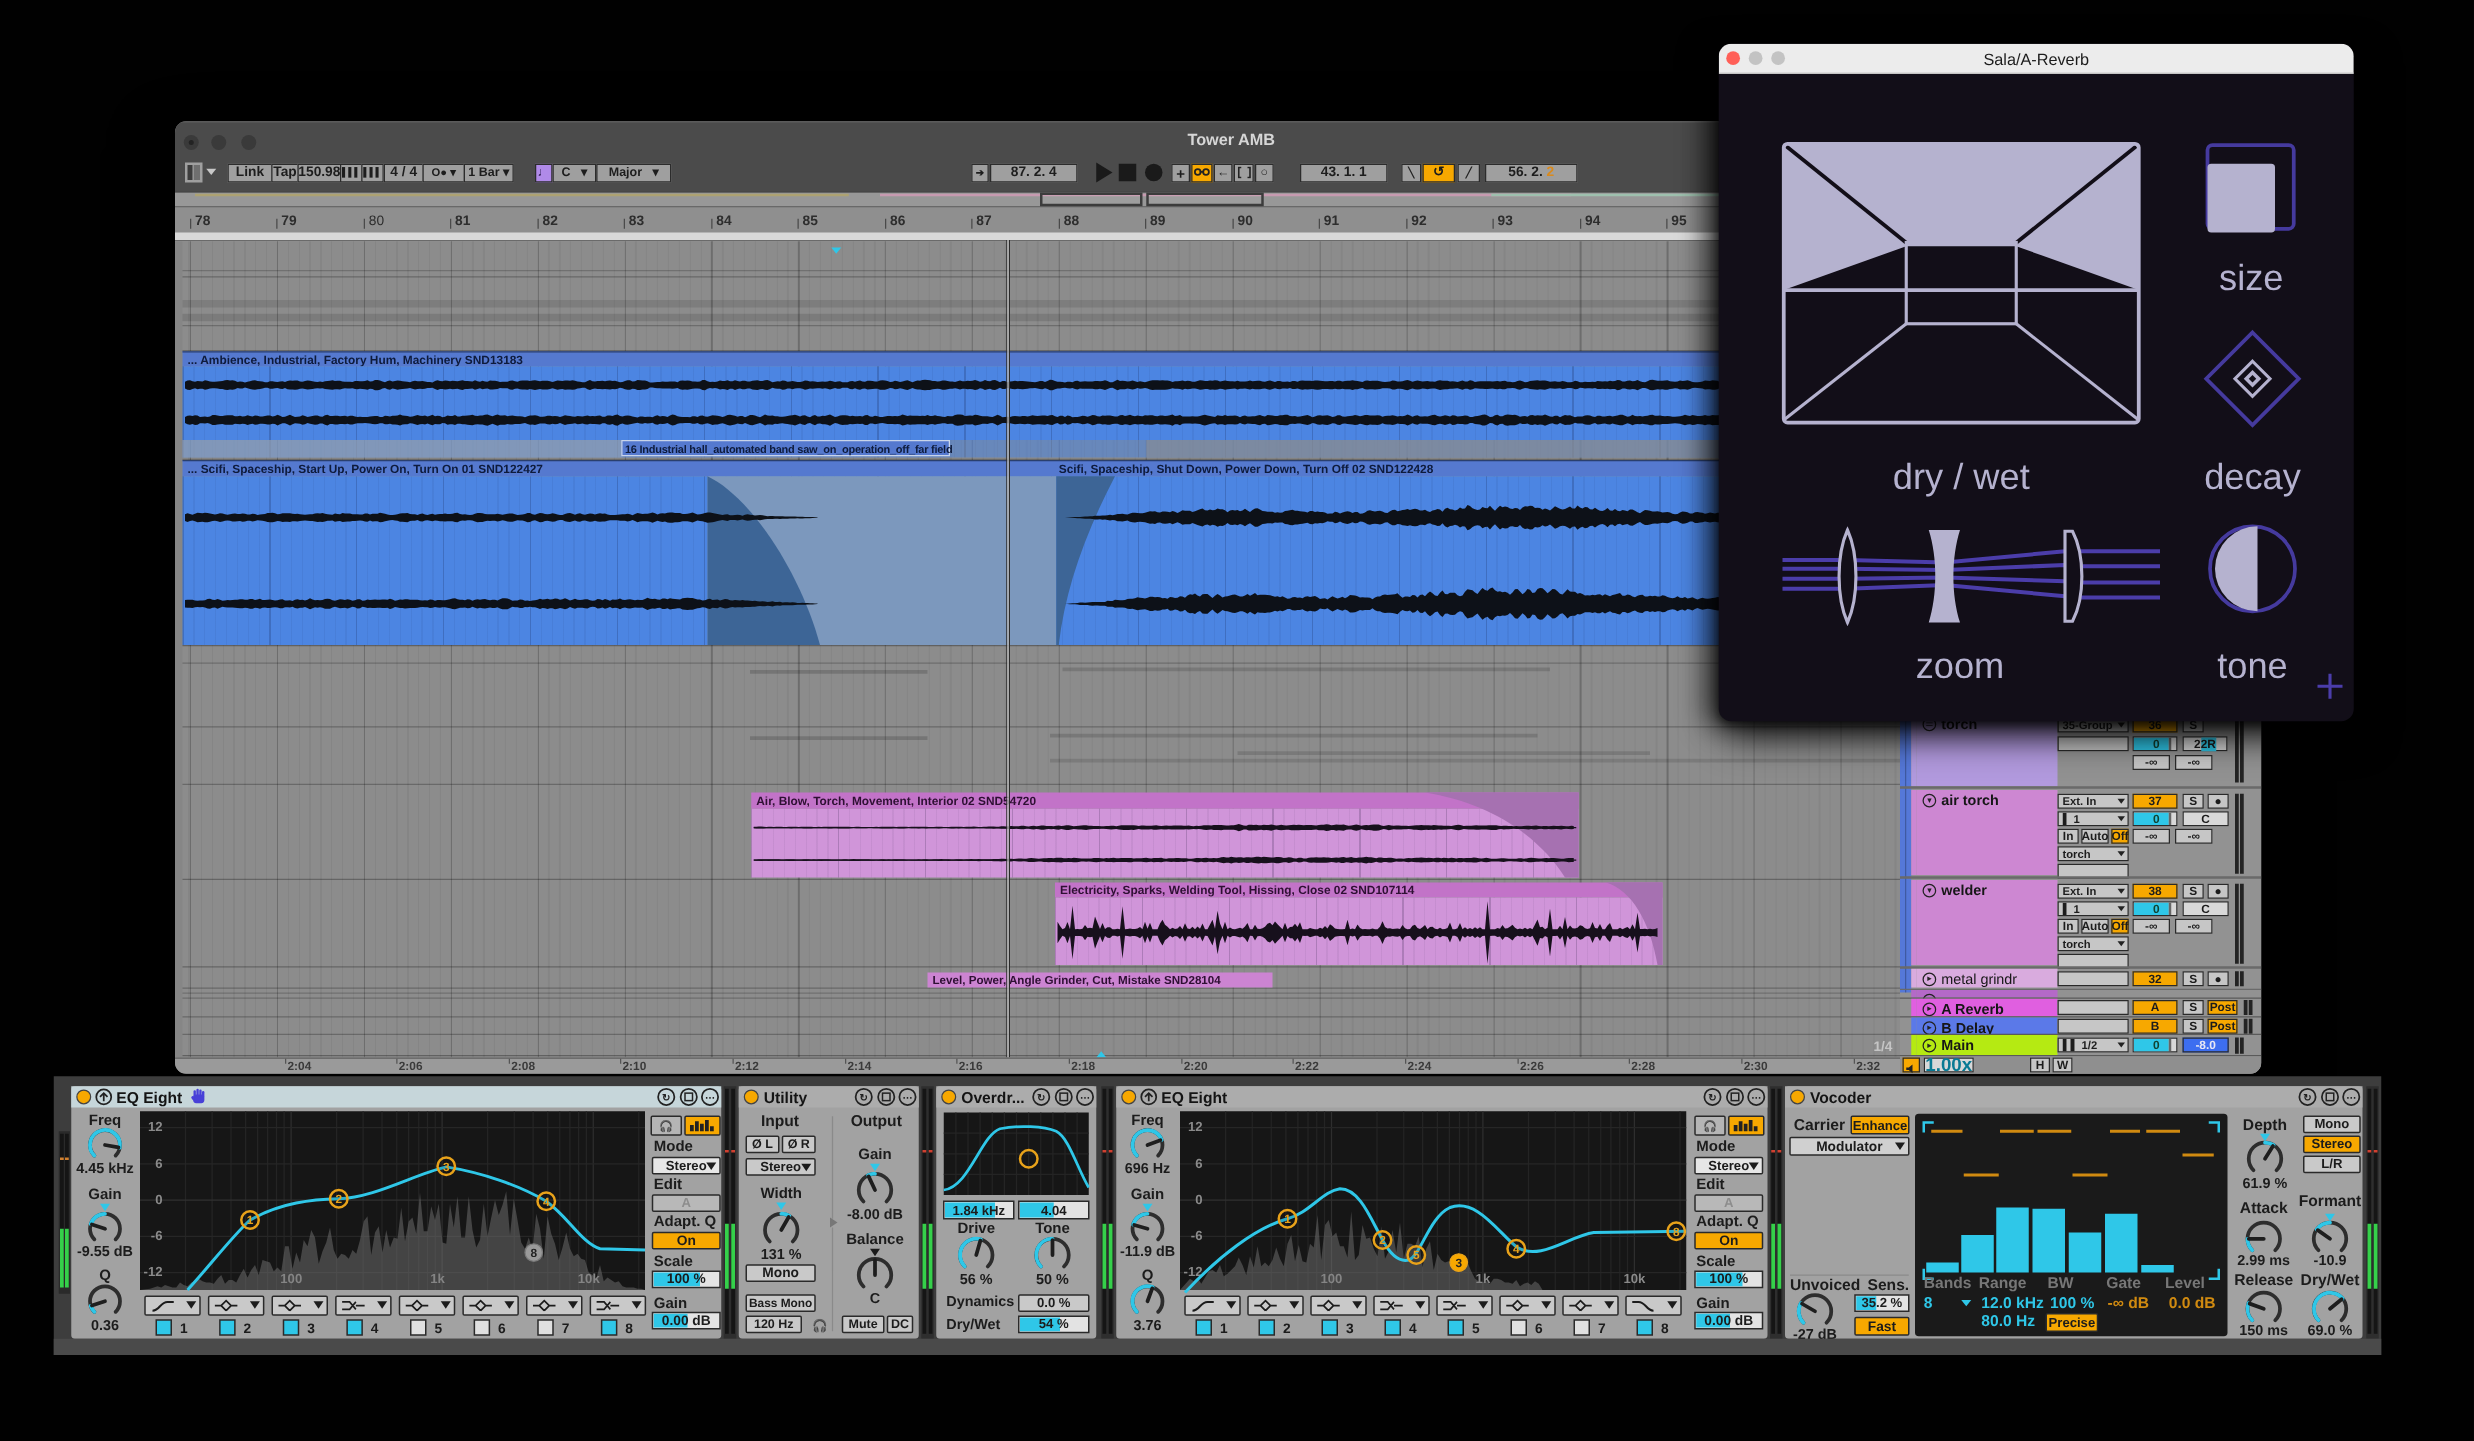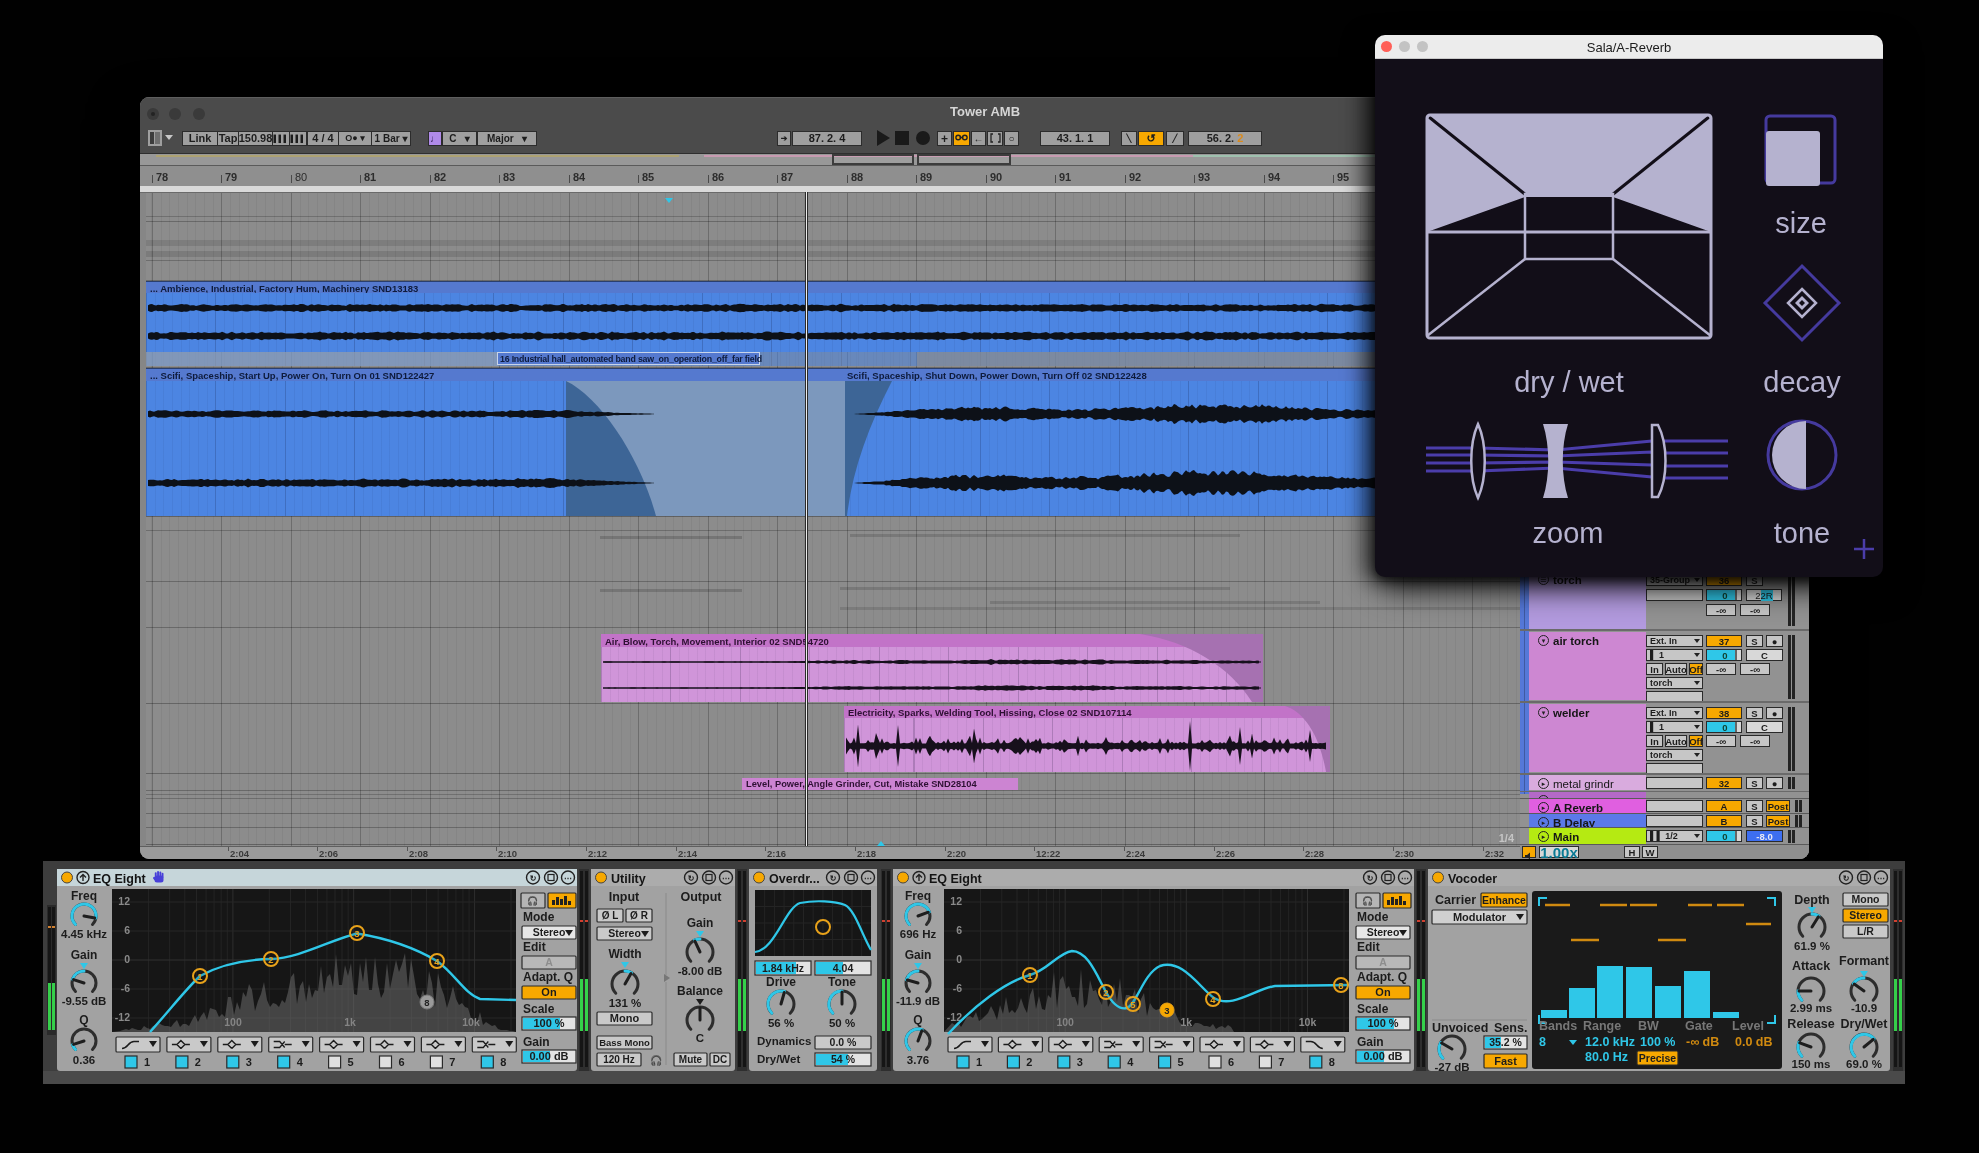--- a/index.html
+++ b/index.html
@@ -220,21 +220,21 @@
       <div style="position:absolute;left:448px;top:752px;font-size:9.5px;color:#3a3a3a;font-weight:700;white-space:nowrap;line-height:1;">2:12</div>
       <div style="position:absolute;left:536px;top:750px;width:1px;height:4px;background:#555;"></div>
       <div style="position:absolute;left:538px;top:752px;font-size:9.5px;color:#3a3a3a;font-weight:700;white-space:nowrap;line-height:1;">2:14</div>
       <div style="position:absolute;left:625px;top:750px;width:1px;height:4px;background:#555;"></div>
       <div style="position:absolute;left:627px;top:752px;font-size:9.5px;color:#3a3a3a;font-weight:700;white-space:nowrap;line-height:1;">2:16</div>
       <div style="position:absolute;left:715px;top:750px;width:1px;height:4px;background:#555;"></div>
       <div style="position:absolute;left:717px;top:752px;font-size:9.5px;color:#3a3a3a;font-weight:700;white-space:nowrap;line-height:1;">2:18</div>
       <div style="position:absolute;left:805px;top:750px;width:1px;height:4px;background:#555;"></div>
       <div style="position:absolute;left:807px;top:752px;font-size:9.5px;color:#3a3a3a;font-weight:700;white-space:nowrap;line-height:1;">2:20</div>
       <div style="position:absolute;left:894px;top:750px;width:1px;height:4px;background:#555;"></div>
-      <div style="position:absolute;left:896px;top:752px;font-size:9.5px;color:#3a3a3a;font-weight:700;white-space:nowrap;line-height:1;">12:22</div>
+      <div style="position:absolute;left:896px;top:752px;font-size:9.5px;color:#3a3a3a;font-weight:700;white-space:nowrap;line-height:1;">2:22</div>
       <div style="position:absolute;left:984px;top:750px;width:1px;height:4px;background:#555;"></div>
       <div style="position:absolute;left:986px;top:752px;font-size:9.5px;color:#3a3a3a;font-weight:700;white-space:nowrap;line-height:1;">2:24</div>
       <div style="position:absolute;left:1074px;top:750px;width:1px;height:4px;background:#555;"></div>
       <div style="position:absolute;left:1076px;top:752px;font-size:9.5px;color:#3a3a3a;font-weight:700;white-space:nowrap;line-height:1;">2:26</div>
       <div style="position:absolute;left:1163px;top:750px;width:1px;height:4px;background:#555;"></div>
       <div style="position:absolute;left:1165px;top:752px;font-size:9.5px;color:#3a3a3a;font-weight:700;white-space:nowrap;line-height:1;">2:28</div>
       <div style="position:absolute;left:1253px;top:750px;width:1px;height:4px;background:#555;"></div>
       <div style="position:absolute;left:1255px;top:752px;font-size:9.5px;color:#3a3a3a;font-weight:700;white-space:nowrap;line-height:1;">2:30</div>
       <div style="position:absolute;left:1343px;top:750px;width:1px;height:4px;background:#555;"></div>
       <div style="position:absolute;left:1345px;top:752px;font-size:9.5px;color:#3a3a3a;font-weight:700;white-space:nowrap;line-height:1;">2:32</div>
@@ -261,21 +261,21 @@
       </div>
       <div style="position:absolute;left:1606px;top:477px;width:17px;height:12px;background:#c6c6c6;border:1px solid #2a2a2a;display:flex;align-items:center;justify-content:center;">
         <span style="font-size:9.5px;font-weight:700;color:#1c1c1c;">S</span>
       </div>
       <div style="position:absolute;left:1566px;top:492px;width:36px;height:12px;background:#d8d8d8;border:1px solid #2a2a2a;overflow:hidden;">
         <div style="position:absolute;left:0;top:0;width:28px;height:12px;background:#2fc7e8;"></div>
         <div style="position:absolute;left:28px;top:0;width:2px;height:12px;background:#666;"></div>
         <div style="position:absolute;left:0;top:0;width:36px;text-align:center;font-size:9.5px;font-weight:700;color:#143;line-height:12px;">0</div>
       </div>
       <div style="position:absolute;left:1606px;top:492px;width:36px;height:12px;background:#d8d8d8;border:1px solid #2a2a2a;display:flex;align-items:center;justify-content:center;">
-        <span style="font-size:9.5px;font-weight:400;color:#1c1c1c;">2<span style="background:#2fc7e8;">2R</span></span>
+        <span style="font-size:9.5px;font-weight:700;color:#1c1c1c;">2<span style="background:#2fc7e8;">2R</span></span>
       </div>
       <div style="position:absolute;left:1566px;top:507px;width:30px;height:12px;background:#c6c6c6;border:1px solid #2a2a2a;display:flex;align-items:center;justify-content:center;">
         <span style="font-size:9.5px;font-weight:700;color:#1c1c1c;">-∞</span>
       </div>
       <div style="position:absolute;left:1600px;top:507px;width:30px;height:12px;background:#c6c6c6;border:1px solid #2a2a2a;display:flex;align-items:center;justify-content:center;">
         <span style="font-size:9.5px;font-weight:700;color:#1c1c1c;">-∞</span>
       </div>
       <div style="position:absolute;left:1648px;top:477px;width:3px;height:52px;background:#232323;"></div>
       <div style="position:absolute;left:1652px;top:477px;width:3px;height:52px;background:#232323;"></div>
       <div style="position:absolute;left:1380px;top:532px;width:289px;height:2px;background:#6a6a6a;"></div>

